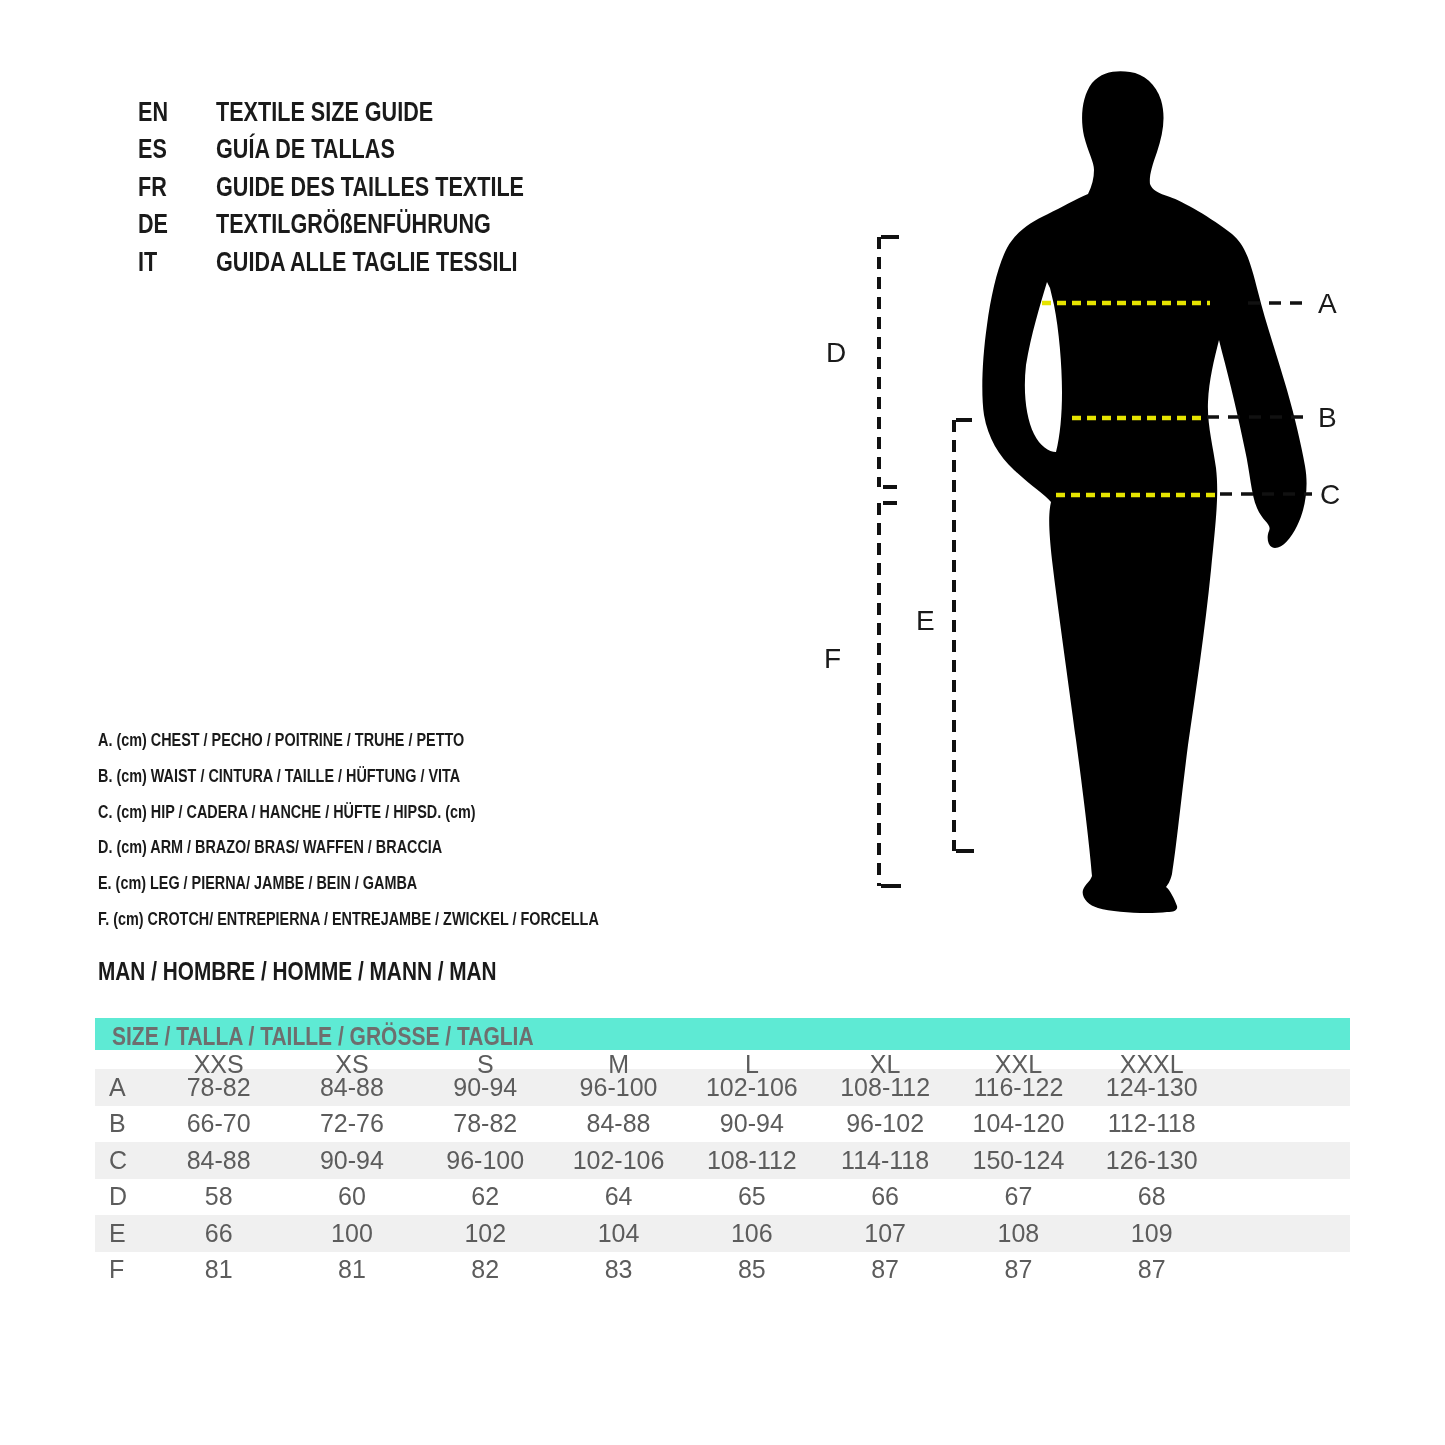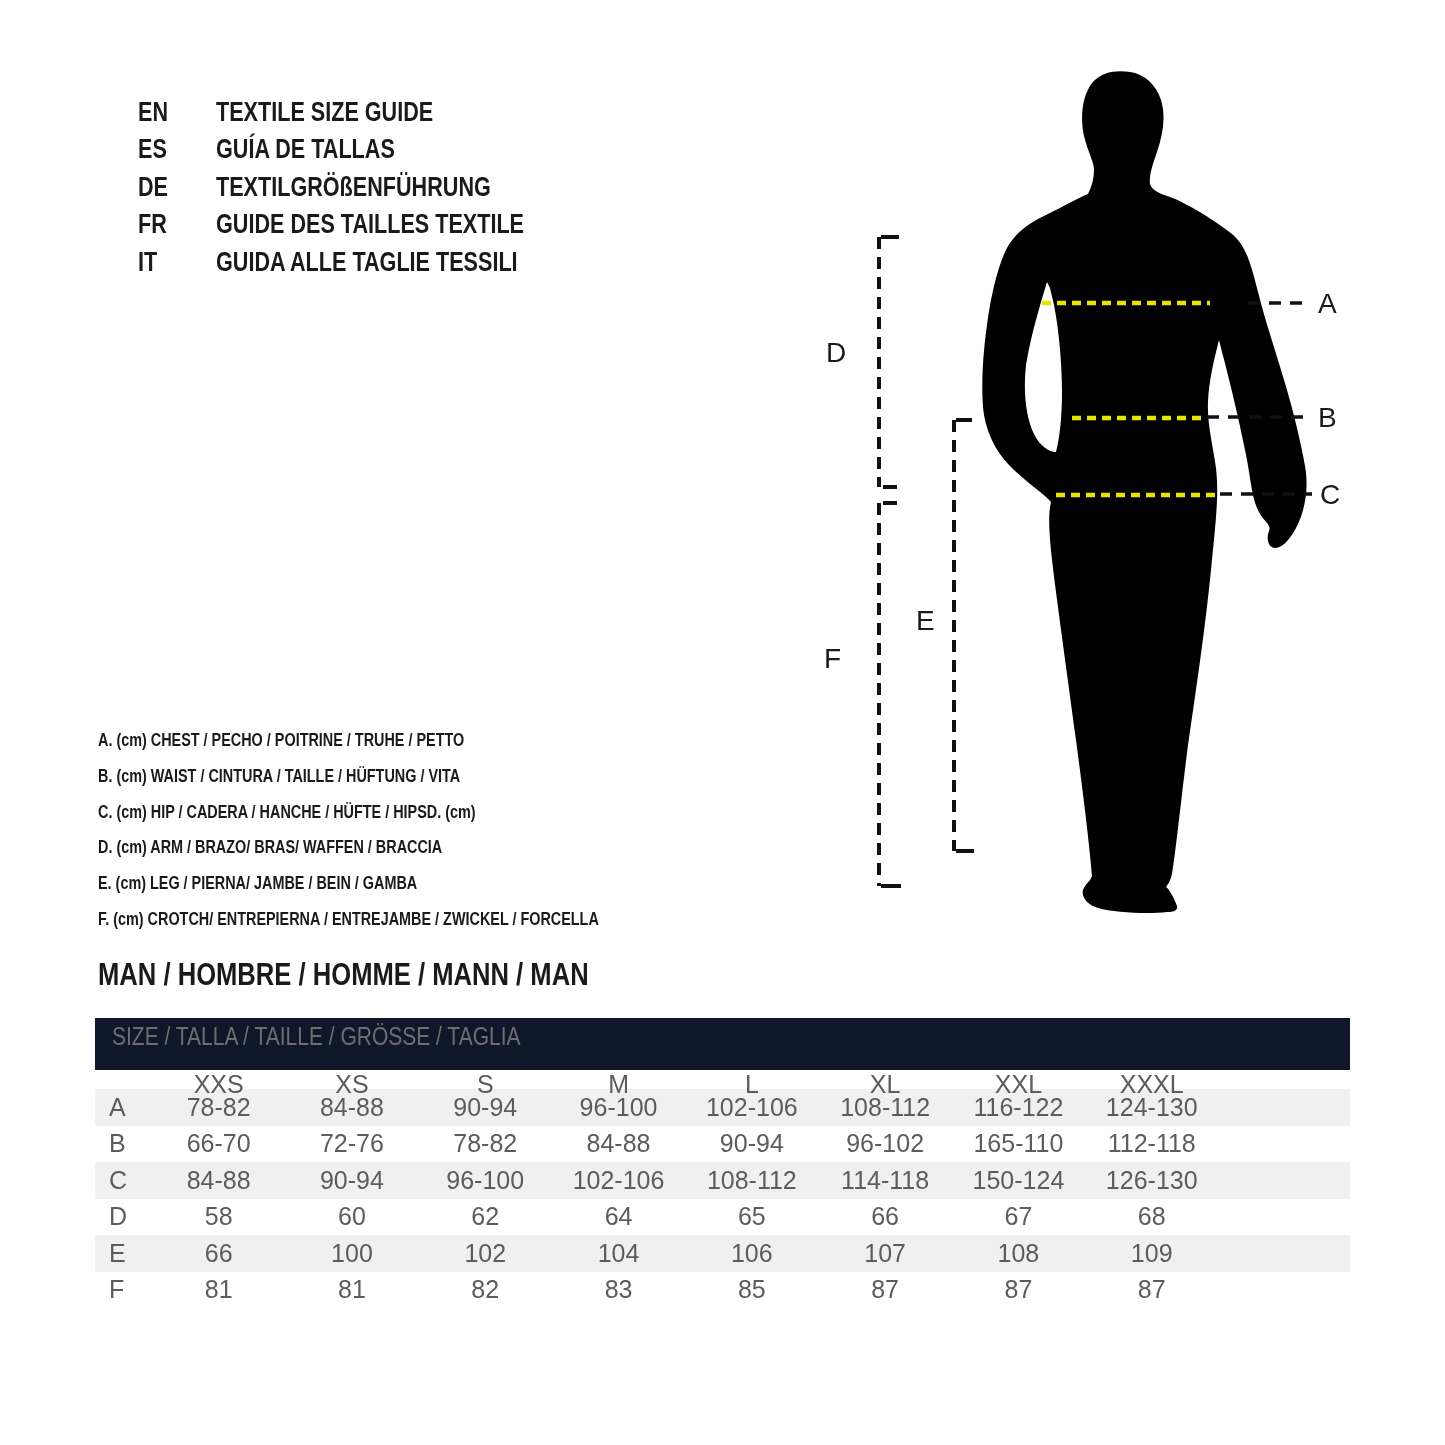--- a/index.html
+++ b/index.html
@@ -10,26 +10,26 @@
   
   #lang-block{position:absolute;left:106px;top:94px;margin-left:32px;}
   .lang-row{height:37.4px;line-height:37.4px;font-size:27px;font-weight:bold;}
   .lang-code{display:inline-block;width:78px;vertical-align:top;}
 
   
   #legend-block{position:absolute;left:98px;top:723px;}
   .legend-row{height:35.8px;line-height:35.8px;font-size:18px;font-weight:bold;}
 
   
-  #gender-line{position:absolute;left:98px;top:956px;font-size:32px;font-weight:bold;}
+  #gender-line{position:absolute;left:98px;top:956px;font-size:26px;font-weight:bold;}
 
   
   #size-table{position:absolute;left:95px;top:1018px;width:1255px;font-size:25px;color:#5c5c5c;}
-  #table-header-bar{height:52px;line-height:36px;background:#0f172a;color:#6e6e6e;
-                    font-weight:normal;padding-left:17px;box-sizing:border-box;}
+  #table-header-bar{height:32px;line-height:36px;background:#5eead4;color:#6e6e6e;
+                    font-weight:bold;padding-left:17px;box-sizing:border-box;}
   #table-header-bar .cond{transform:scaleX(0.84);}
   .trow{display:grid;grid-template-columns:57px repeat(8,133.3px) 1fr;align-items:center;height:36.5px;}
   .trow.sizes{height:19px;}
   .trow.stripe{background:#f0f0f0;}
   .tlabel{padding-left:14px;text-align:left;}
   .tcell{text-align:center;}
 
   
   #figure-svg{position:absolute;left:810px;top:60px;}
   .mlabel{font-family:"Liberation Sans",sans-serif;font-size:28px;fill:#1a1a1a;}
@@ -40,24 +40,24 @@
 <div id="page">
 
   <div id="lang-block">
     <div class="lang-row">
       <span class="lang-code"><span class="cond">EN</span></span><span class="cond">TEXTILE SIZE GUIDE</span>
     </div>
     <div class="lang-row">
       <span class="lang-code"><span class="cond">ES</span></span><span class="cond">GUÍA DE TALLAS</span>
     </div>
     <div class="lang-row">
+      <span class="lang-code"><span class="cond">FR</span></span><span class="cond">GUIDE DES TAILLES TEXTILE</span>
+    </div>
+    <div class="lang-row">
       <span class="lang-code"><span class="cond">DE</span></span><span class="cond">TEXTILGRÖßENFÜHRUNG</span>
-    </div>
-    <div class="lang-row">
-      <span class="lang-code"><span class="cond">FR</span></span><span class="cond">GUIDE DES TAILLES TEXTILE</span>
     </div>
     <div class="lang-row">
       <span class="lang-code"><span class="cond">IT</span></span><span class="cond">GUIDA ALLE TAGLIE TESSILI</span>
     </div>
   </div>
 
   <svg id="figure-svg" width="545" height="920" viewBox="810 60 545 920">
     <path fill="#000" fill-rule="evenodd" d="M1088,194
          C1092,186 1094,178 1094,170
          C1094,162 1088,152 1084,136
@@ -170,21 +170,21 @@
     </div>
 
     <div class="trow">
       <div class="tlabel">B</div>
       <div class="tcell">66-70</div>
       <div class="tcell">72-76</div>
       <div class="tcell">78-82</div>
       <div class="tcell">84-88</div>
       <div class="tcell">90-94</div>
       <div class="tcell">96-102</div>
-      <div class="tcell">165-110</div>
+      <div class="tcell">104-120</div>
       <div class="tcell">112-118</div>
       <div></div>
     </div>
 
     <div class="trow stripe">
       <div class="tlabel">C</div>
       <div class="tcell">84-88</div>
       <div class="tcell">90-94</div>
       <div class="tcell">96-100</div>
       <div class="tcell">102-106</div>

